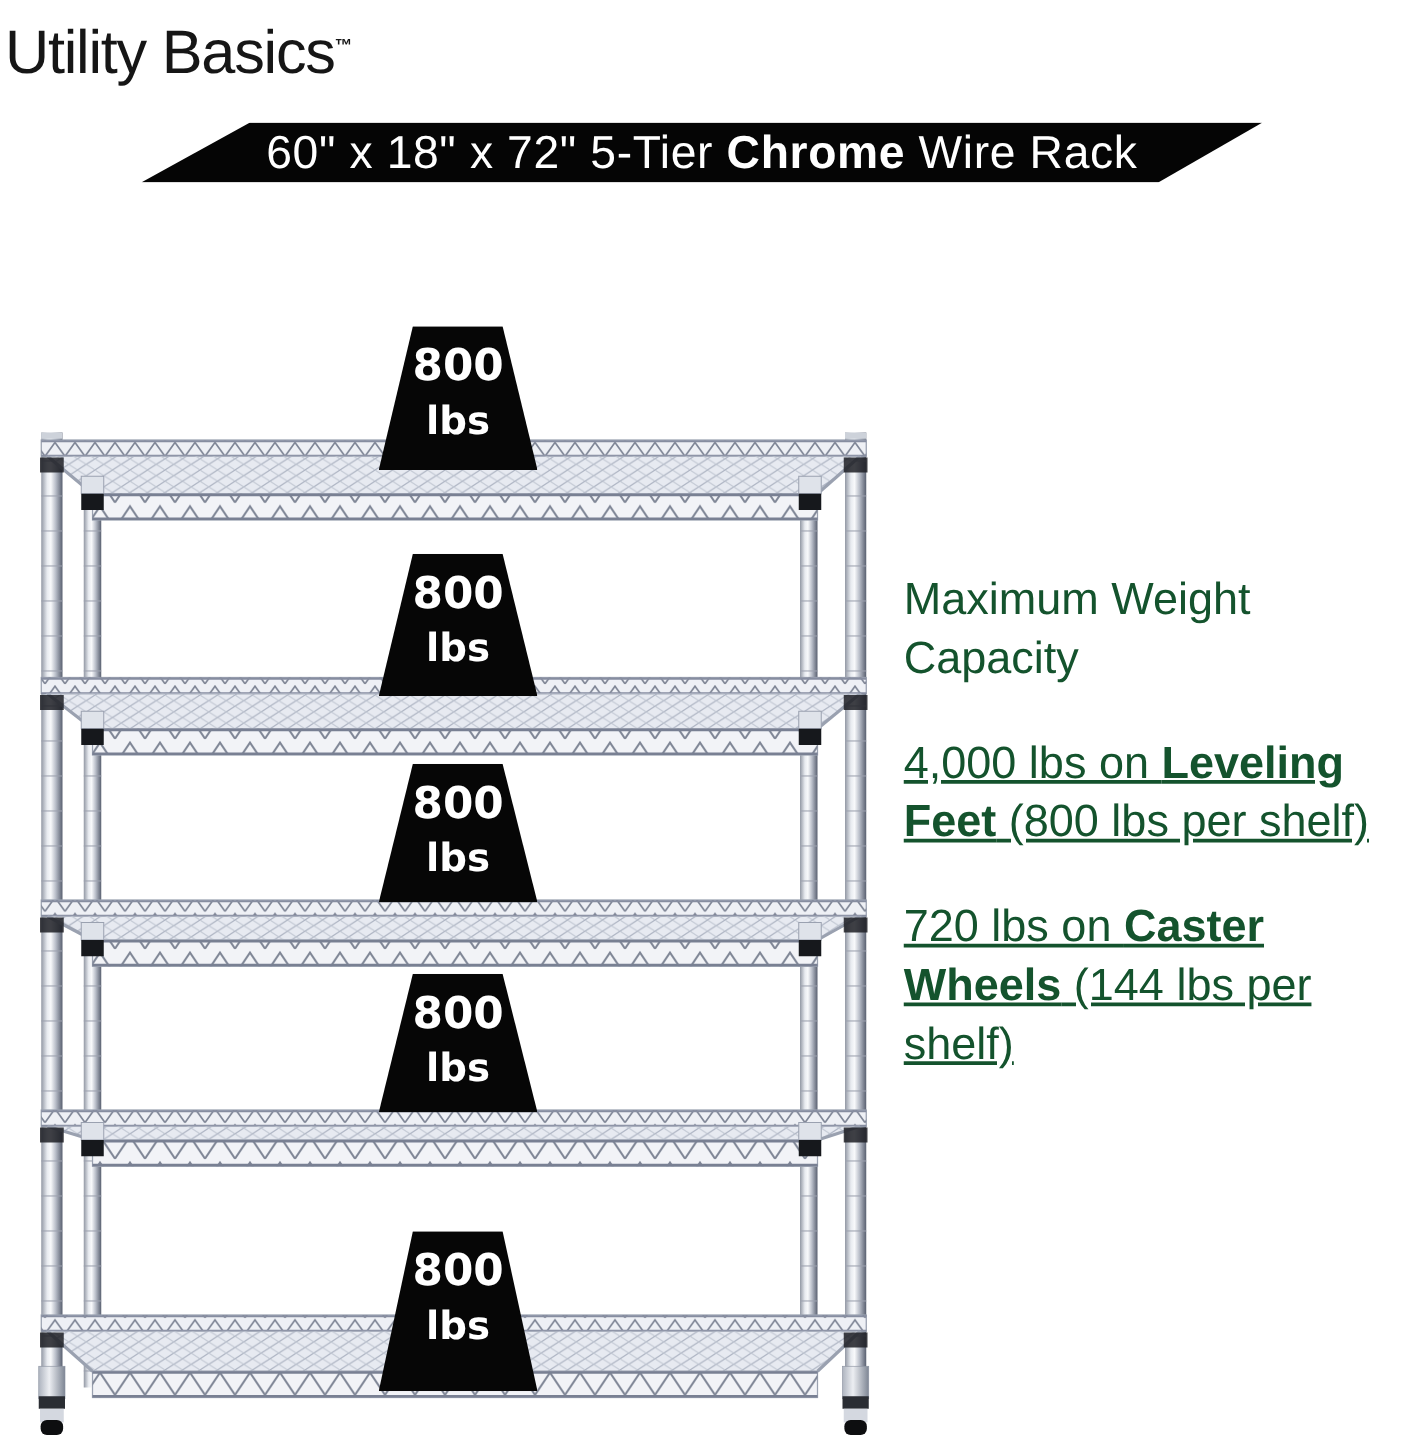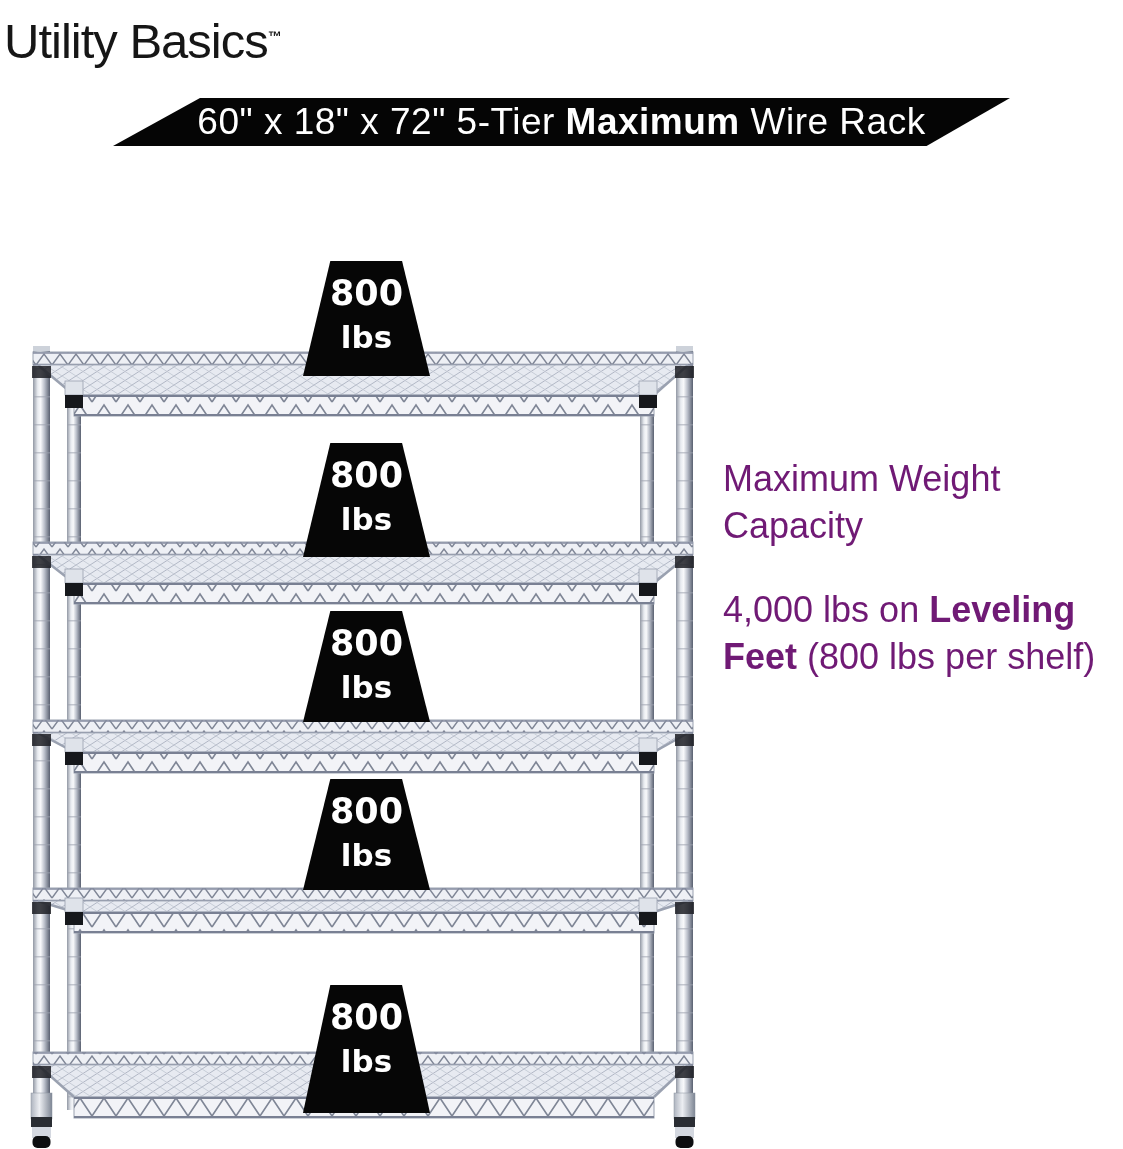--- a/index.html
+++ b/index.html
@@ -33,31 +33,31 @@
   .weight .unit{color:#fff;font-family:"DejaVu Sans","Liberation Sans",sans-serif;
                 font-weight:700;font-size:31px;line-height:31px;margin-top:10px;}
   .w1{top:261px;height:115px;}
   .w2{top:443px;height:114px;}
   .w3{top:611px;height:111px;}
   .w4{top:779px;height:111px;}
   .w5{top:985px;height:128px;}
 
   
   .info{position:absolute;left:723px;top:455px;width:400px;font-size:36px;
-        line-height:47px;color:#701a75;}
-  .info .para{margin-top:37px;}
+        line-height:47px;color:#14532d;}
+  .info .para{margin-top:37px;text-decoration:underline;}
   .info .b{font-weight:700;}
 </style>
 </head>
 <body>
 
 <div class="logo"><span>Utility Basics</span><sup>™</sup></div>
 
 <div class="banner">
-  <div class="banner-text"><span>60" x 18" x 72" 5-Tier </span><span class="bold">Maximum</span><span> Wire Rack</span></div>
+  <div class="banner-text"><span>60" x 18" x 72" 5-Tier </span><span class="bold">Chrome</span><span> Wire Rack</span></div>
 </div>
 
 <svg class="rack-svg" viewBox="0 0 690 812">
   <defs>
     <linearGradient id="postGrad" x1="0" y1="0" x2="1" y2="0">
       <stop offset="0" stop-color="#9298a4"></stop>
       <stop offset="0.28" stop-color="#e8ebf0"></stop>
       <stop offset="0.45" stop-color="#f8f9fb"></stop>
       <stop offset="0.68" stop-color="#b9bec9"></stop>
       <stop offset="1" stop-color="#596070"></stop>
@@ -227,13 +227,14 @@
   <span class="unit">lbs</span>
 </div>
 <div class="weight w5">
   <span class="val">800</span>
   <span class="unit">lbs</span>
 </div>
 
 <div class="info">
   <div class="heading">Maximum Weight Capacity</div>
   <div class="para"><span>4,000 lbs on </span><span class="b">Leveling Feet</span><span> (800 lbs per shelf)</span></div>
+  <div class="para"><span>720 lbs on </span><span class="b">Caster Wheels</span><span> (144 lbs per shelf)</span></div>
 </div>
 
 </body></html>

